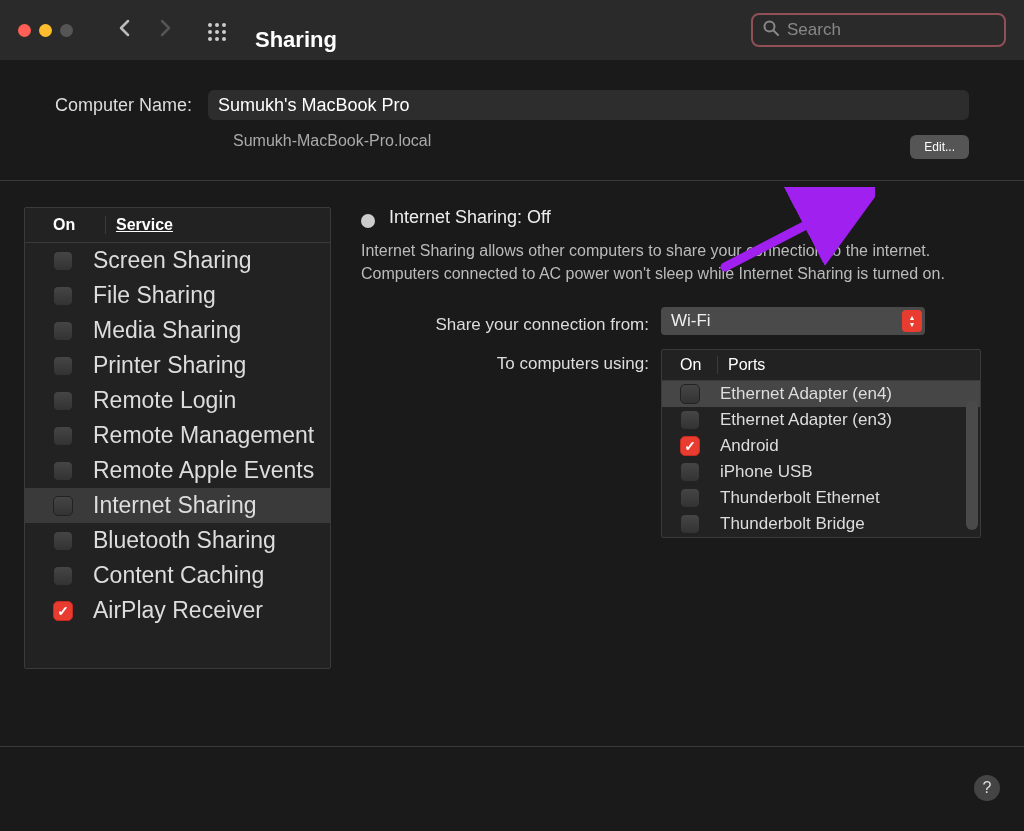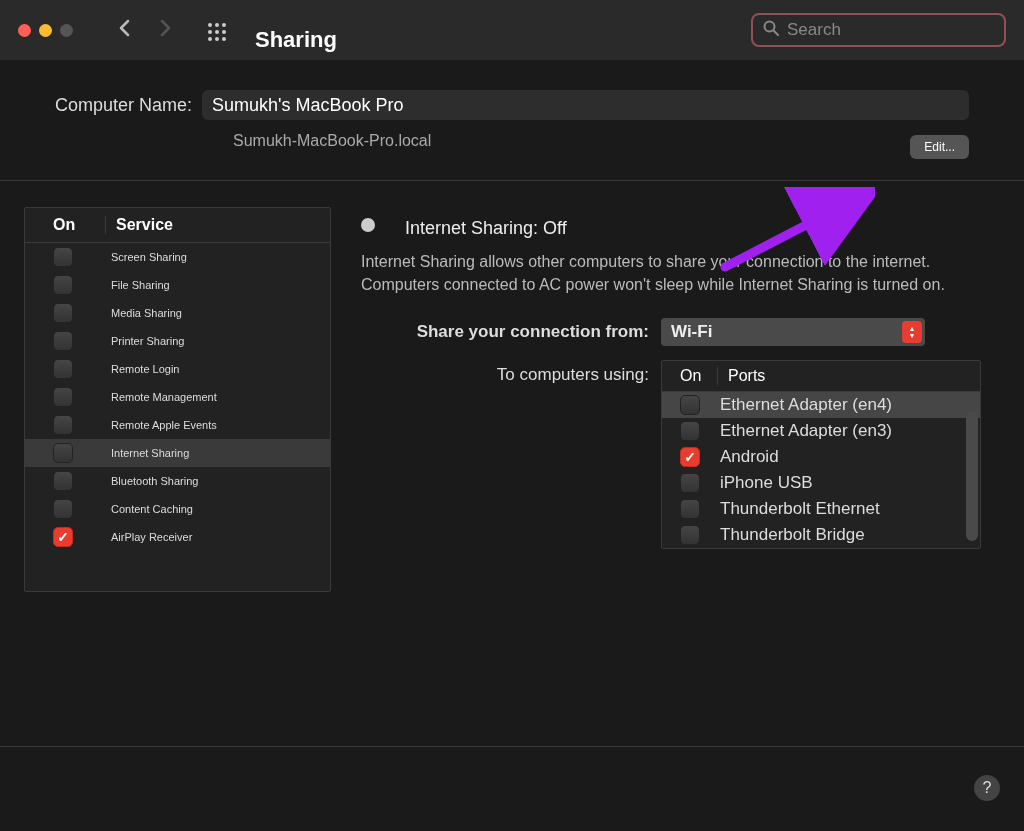--- a/index.html
+++ b/index.html
@@ -53,21 +53,21 @@
       width: 100%;
     }
     .search-input::placeholder { color: #888; }
 
     .top-section {
       padding: 30px 55px 28px 55px;
     }
     .computer-name-row {
       display: flex;
       align-items: center;
-      gap: 10px;
+      gap: 16px;
     }
     .computer-name-label {
       color: #ddd;
       font-size: 18px;
       white-space: nowrap;
     }
     .computer-name-input {
       flex: 1;
       background: #2d2d2d;
       border: none;
@@ -110,21 +110,21 @@
       background: #222;
       border: 1px solid #3a3a3a;
       border-radius: 2px;
     }
     .services-header {
       display: flex;
       border-bottom: 1px solid #3a3a3a;
       padding: 8px 0;
     }
     .col-on { width: 80px; padding-left: 28px; font-size: 16px; font-weight: 600; color: #fff; }
-    .col-service-h { padding-left: 10px; font-size: 16px; font-weight: 600; color: #fff; border-left: 1px solid #3a3a3a; }
+    .col-service-h { padding-left: 10px; font-size: 16px; font-weight: 600; color: #fff; border-left: 1px solid #3a3a3a; text-decoration: underline; }
     .services-list { padding-bottom: 40px; }
     .service-row {
       display: flex;
       align-items: center;
       padding: 4px 0;
       cursor: pointer;
     }
     .service-row.selected { background: #3a3a3a; }
     .service-cb {
       width: 20px; height: 20px;
@@ -132,29 +132,29 @@
       border-radius: 5px;
       background: linear-gradient(#454545, #333);
       border: 1px solid #222;
       flex-shrink: 0;
       display: flex;
       align-items: center;
       justify-content: center;
     }
     .service-cb.checked { background: #e83c30; border-color: #c72a20; }
     .service-cb.checked::after { content: "✓"; color: #fff; font-size: 14px; font-weight: bold; }
-    .service-label { padding-left: 38px; font-size: 11px; color: #ddd; }
+    .service-label { padding-left: 20px; font-size: 23px; color: #ddd; }
 
     .right-panel { flex: 1; }
-    .status-row { display: flex; align-items: flex-start; gap: 30px; margin-bottom: 12px; margin-top: 11px; }
+    .status-row { display: flex; align-items: flex-end; gap: 14px; margin-bottom: 12px; }
     .status-dot { width: 14px; height: 14px; border-radius: 50%; background: #ccc; }
     .status-title { font-size: 18px; color: #eee; }
     .status-desc { font-size: 16px; color: #bbb; line-height: 1.4; margin-bottom: 22px; }
 
-    .config-row { display: flex; align-items: center; margin-bottom: 14px; font-weight: bold; }
+    .config-row { display: flex; align-items: flex-end; margin-bottom: 14px; }
     .config-label { width: 300px; text-align: right; padding-right: 12px; font-size: 17px; color: #ddd; }
 
     .select-box {
       flex: 1;
       background: #4a4a4a;
       border-radius: 4px;
       padding: 4px 10px;
       font-size: 17px;
       color: #eee;
       position: relative;

